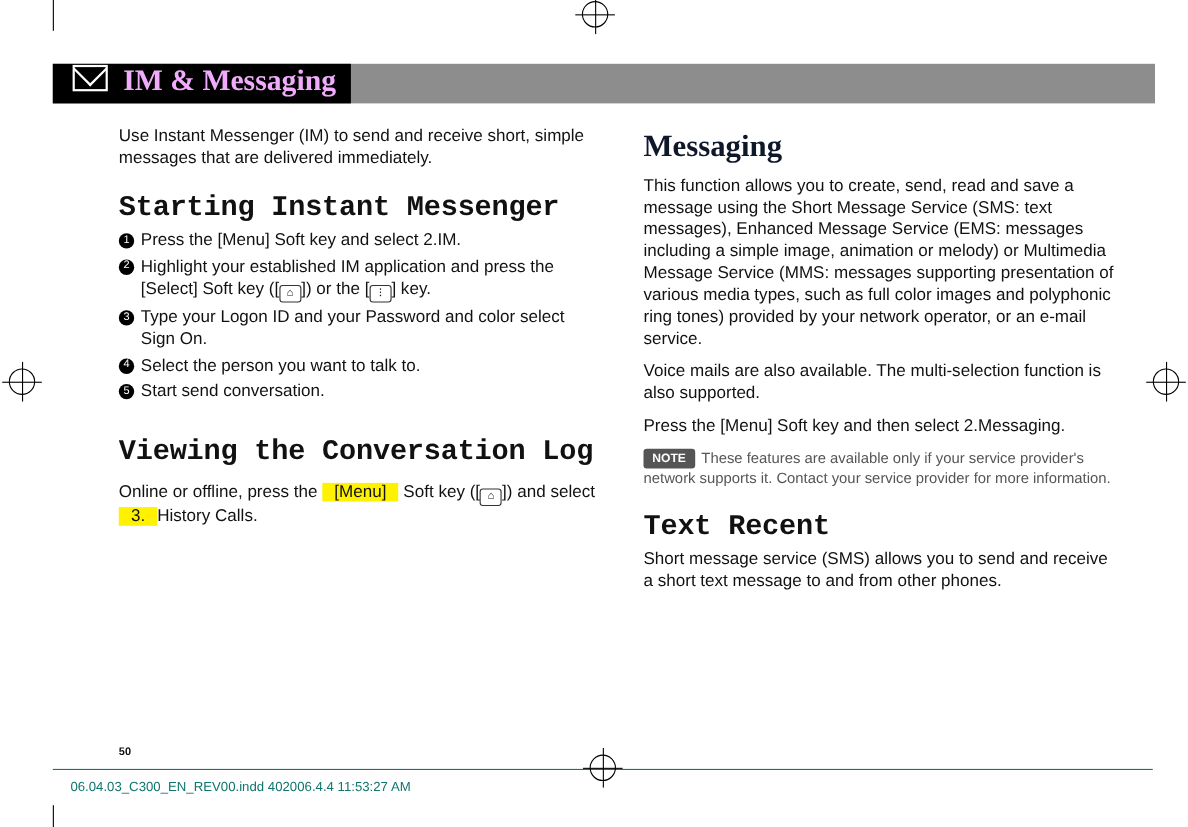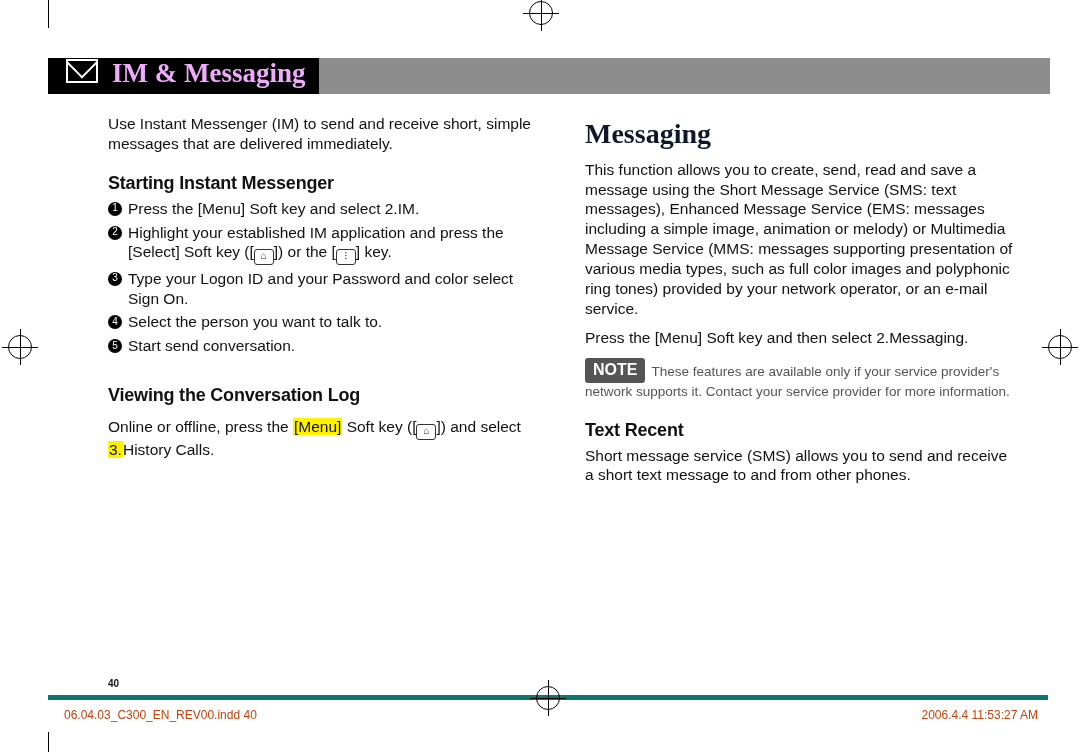--- a/index.html
+++ b/index.html
@@ -80,23 +80,23 @@
     gap: 42px;
     padding: 20px 20px 0 60px;
   }
   .col {
     width: 435px;
     font-size: 15.5px;
     line-height: 1.28;
   }
   .intro { margin-bottom: 18px; }
   .h2 {
-    font-family: Liberation Sans, sans-serif;
+    font-family: Liberation Mono, monospace;
     font-weight: 800;
-    font-size: 18px;
+    font-size: 26px;
     margin: 14px 0 4px 0;
     letter-spacing: -0.2px;
   }
   .h1-serif {
     font-family: "Times New Roman", Times, serif;
     font-weight: bold;
     font-size: 28px;
     color: #0f172a;
     margin: 2px 0 8px 0;
   }
@@ -123,60 +123,60 @@
     border:1px solid #333;
     border-radius:3px;
     align-items:center;
     justify-content:center;
     font-size:10px;
     vertical-align: -2px;
     background:#fff;
   }
   .hl {
     background: #fff200;
-    padding: 0 1px;
+    padding: 0 11px;
   }
   .note-box {
     margin-top: 10px;
     font-size: 13.5px;
     color: #555;
     line-height: 1.3;
     padding-left: 0;
     max-width: 430px;
   }
   .note-pill {
     display:inline-block;
     background:#555;
     color:#fff;
-    font-size:16px;
+    font-size:11px;
     font-weight:bold;
     padding:2px 8px;
     border-radius:3px;
     margin-right:6px;
     vertical-align: 1px;
   }
   .pagenum {
     position: absolute;
     left: 108px;
     bottom: 63px;
     font-size: 10px;
     font-weight: bold;
   }
   .footer {
     position: absolute;
     left: 48px;
     right: 32px;
     bottom: 0;
     height: 44px;
-    border-top: 5px solid #0f766e;
+    border-top: 1px solid #0f766e;
     font-size: 12px;
-    color: #c2410c;
+    color: #0f766e;
     padding: 8px 10px 0 16px;
     display: flex;
-    justify-content: space-between;
+    justify-content: flex-start;
   }
   .reg-bottom {
     position: absolute;
     left: 50%;
     transform: translateX(-50%);
     top: -14px;
   }
 </style>
 </head>
 <body>
@@ -232,33 +232,34 @@
 
       <div class="h2" style="margin-top:28px;">Viewing the Conversation Log</div>
       <div style="margin-top:10px;">
         <span>Online or offline, press the </span><span class="hl">[Menu]</span><span> Soft key ([</span><span class="keyglyph">⌂</span><span>]) and select </span><br><span class="hl">3.</span><span>History Calls.</span>
       </div>
     </div>
 
     <div class="col">
       <div class="h1-serif">Messaging</div>
       <div>This function allows you to create, send, read and save a message using the Short Message Service (SMS: text messages), Enhanced Message Service (EMS: messages including a simple image, animation or melody) or Multimedia Message Service (MMS: messages supporting presentation of various media types, such as full color images and polyphonic ring tones) provided by your network operator, or an e-mail service.</div>
+      <div style="margin-top:10px;">Voice mails are also available. The multi-selection function is also supported.</div>
       <div style="margin-top:10px;">Press the [Menu] Soft key and then select 2.Messaging.</div>
 
       <div class="note-box">
         <span class="note-pill">NOTE</span><span>These features are available only if your service provider's network supports it. Contact your service provider for more information.</span>
       </div>
 
       <div class="h2" style="margin-top:18px;">Text Recent</div>
       <div>Short message service (SMS) allows you to send and receive a short text message to and from other phones.</div>
     </div>
   </div>
 </div>
 
-<div class="pagenum">40</div>
+<div class="pagenum">50</div>
 
 <div class="footer">
   <span>06.04.03_C300_EN_REV00.indd   40</span>
   <div class="reg-mark reg-bottom"></div>
   <span>2006.4.4   11:53:27 AM</span>
 </div>
 
 <div style="position:absolute; left:48px; top:696px; width:1002px; height:0;"></div>
 
 </body></html>

